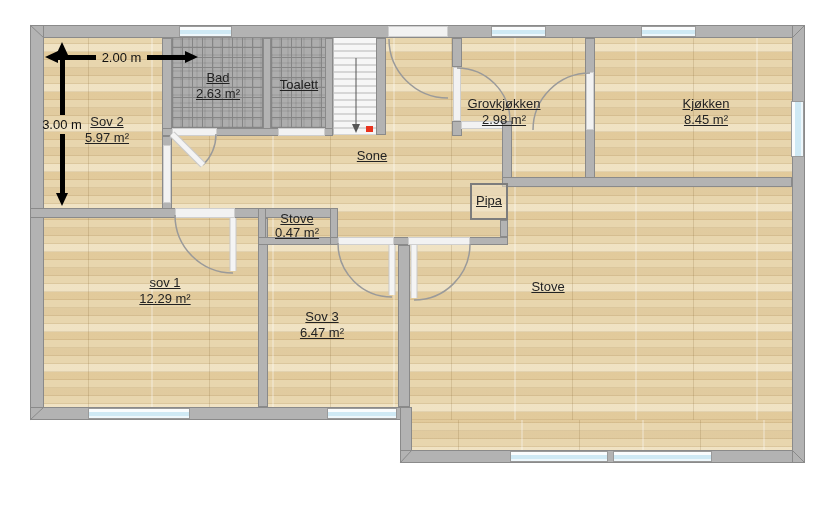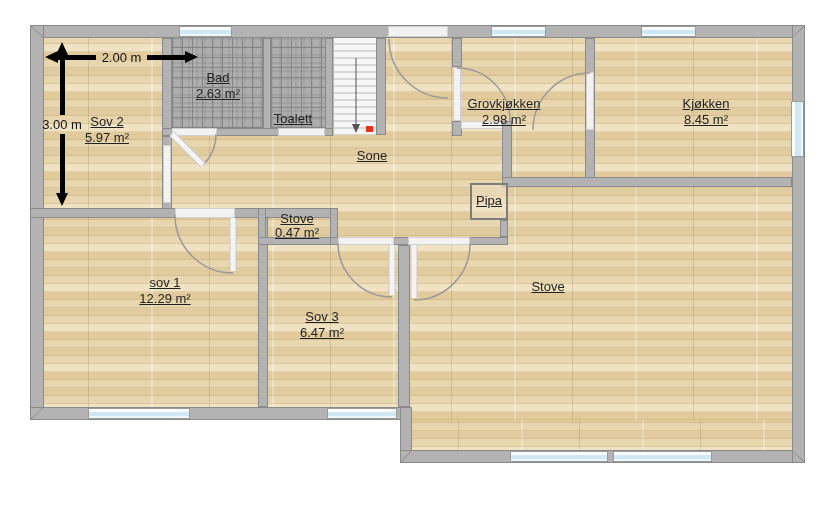--- a/index.html
+++ b/index.html
@@ -153,21 +153,21 @@
   </svg>
 
   <div class="rlabel" style="left:107px;top:130px;">
     <span>Sov 2</span>
     <span>5.97 m²</span>
   </div>
   <div class="rlabel" style="left:218px;top:86px;">
     <span>Bad</span>
     <span>2.63 m²</span>
   </div>
-  <div class="rlabel" style="left:293px;top:85px;margin-top:34px;">
+  <div class="rlabel" style="left:299px;top:85px;">
     <span>Toalett</span>
   </div>
   <div class="rlabel" style="left:372px;top:156px;">
     <span>Sone</span>
   </div>
   <div class="rlabel" style="left:504px;top:112px;">
     <span>Grovkjøkken</span>
     <span>2.98 m²</span>
   </div>
   <div class="rlabel" style="left:706px;top:112px;">

